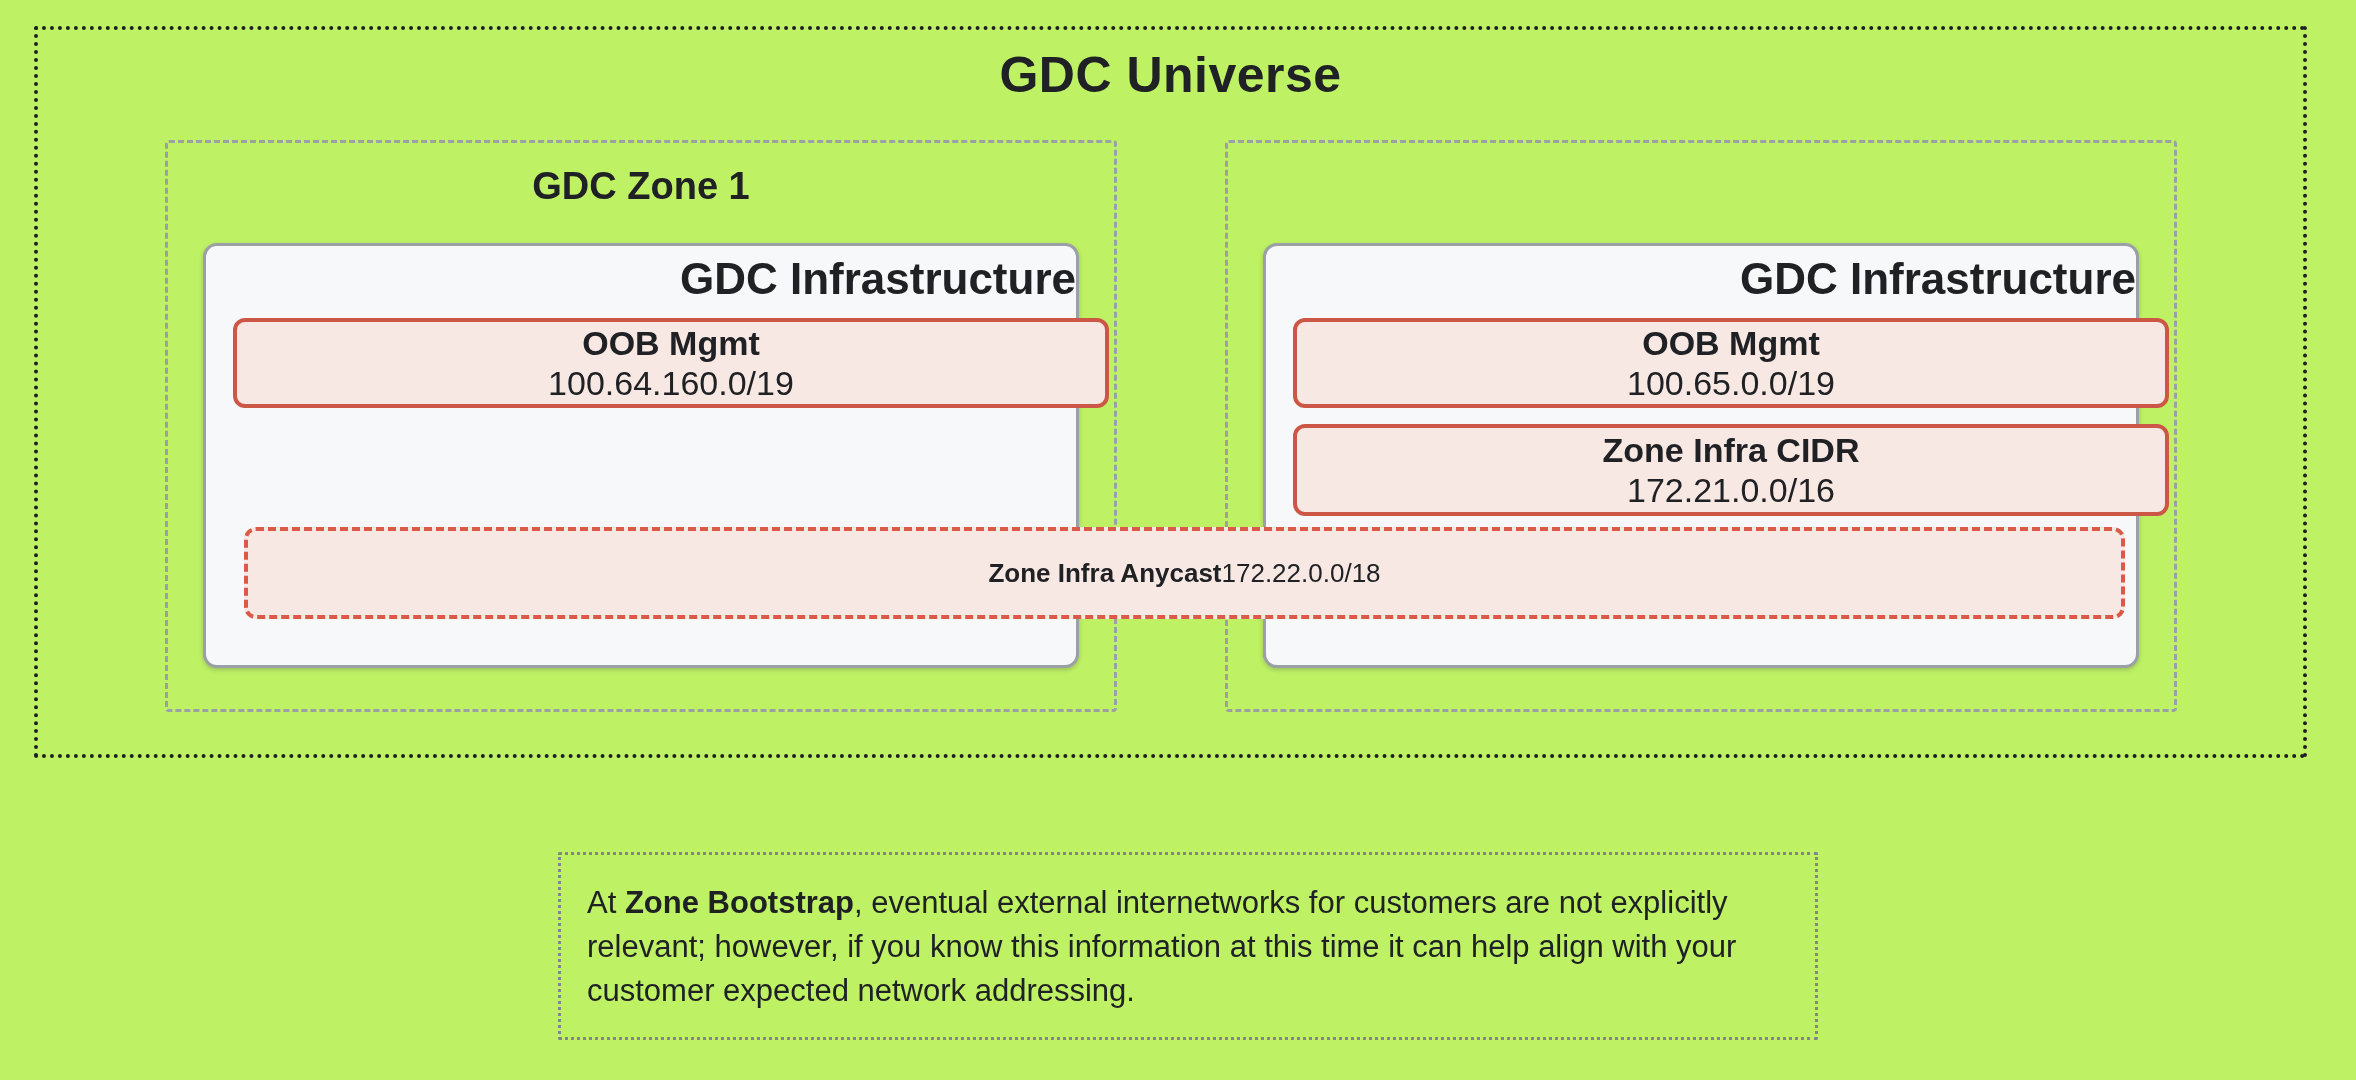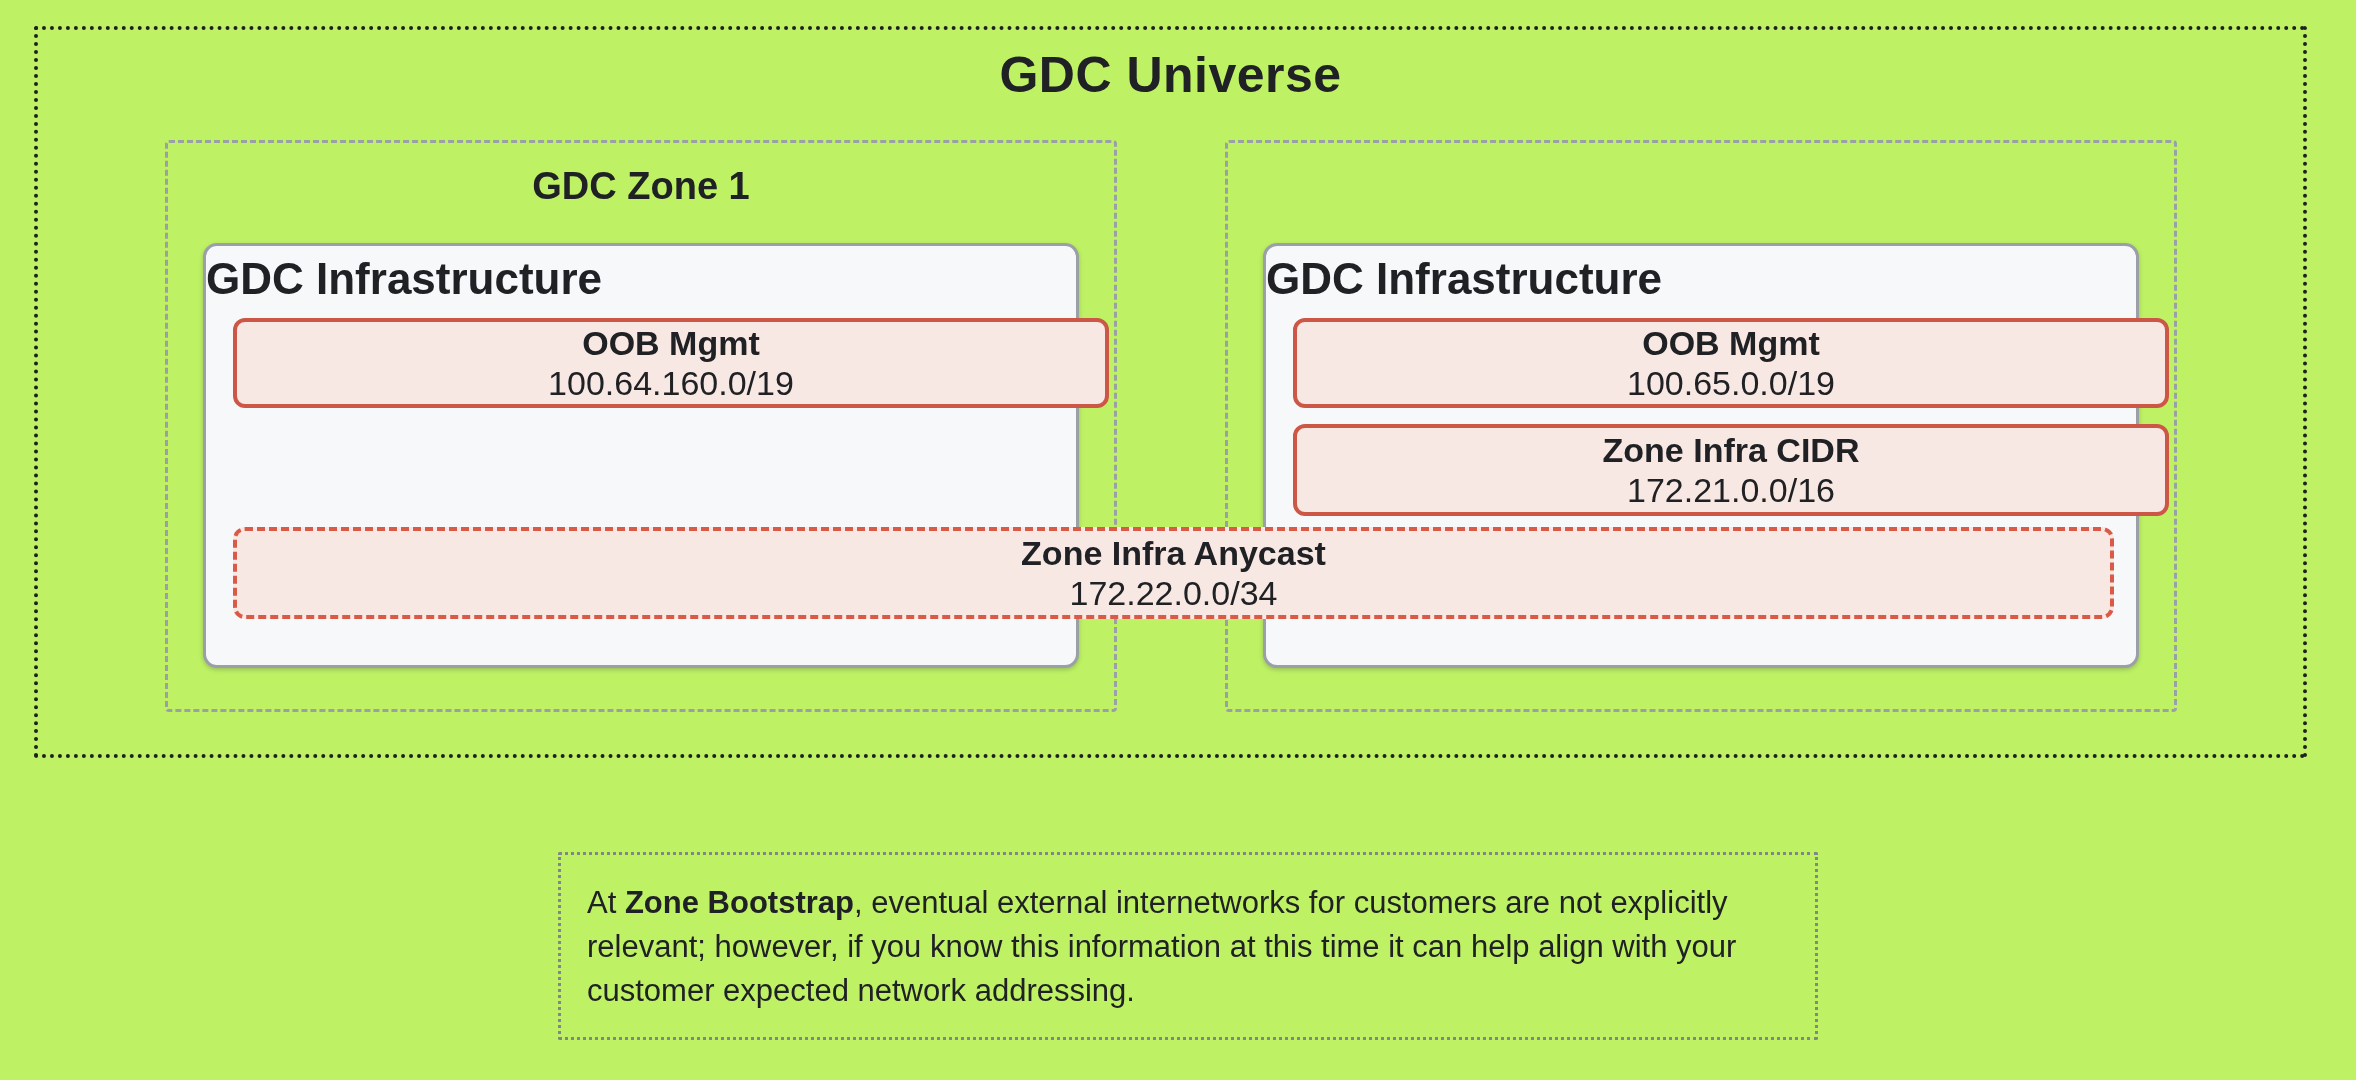--- a/index.html
+++ b/index.html
@@ -72,21 +72,21 @@
     border: 3px solid #9aa0a6;
     border-radius: 14px;
     box-sizing: border-box;
     box-shadow: 0 2px 4px rgba(60,64,67,0.28);
   }
   .infra-title {
     position: absolute;
     left: 0;
     top: 8px;
     width: 100%;
-    text-align: left;
+    text-align: right;
     font-size: 44px;
     font-weight: 700;
   }
 
   
   .redbox {
     position: absolute;
     left: 27px;
     width: 876px;
     background: #f8e8e3;
@@ -102,34 +102,34 @@
     line-height: 40px;
   }
   .redbox .lbl { font-weight: 700; }
   .oob  { top: 72px;  height: 90px; }
   .cidr { top: 178px; height: 92px; }
   .cidr-inline-label { font-weight: 700; margin-right: 0.32em; }
 
   
   .anycast {
     position: absolute;
-    left: 195px;
+    left: 206px;
     top: 497px;
     width: 1881px;
     height: 92px;
     background: #f8e8e3;
     border: 4px dashed #d95b47;
     border-radius: 12px;
     box-sizing: border-box;
     display: flex;
-    flex-direction: column;
+    flex-direction: row;
     align-items: center;
     justify-content: center;
     text-align: center;
-    font-size: 34px;
+    font-size: 26px;
     line-height: 40px;
     z-index: 5;
   }
   .anycast .lbl { font-weight: 700; }
 
   
   .note {
     position: absolute;
     left: 558px;
     top: 852px;
@@ -178,21 +178,21 @@
 
         <div class="redbox cidr">
           <div class="lbl">Zone Infra CIDR</div>
           <div class="val">172.21.0.0/16</div>
         </div>
       </div>
     </div>
 
     <div class="anycast">
       <div class="lbl">Zone Infra Anycast</div>
-      <div class="val">172.22.0.0/34</div>
+      <div class="val">172.22.0.0/18</div>
     </div>
   </div>
 
   <div class="note">
     <span>At </span><b>Zone Bootstrap</b><span>, eventual external internetworks for customers are not explicitly relevant; however, if you know this information at this time it can help align with your customer expected network addressing.</span>
   </div>
 
 </div>
 
 </body></html>

